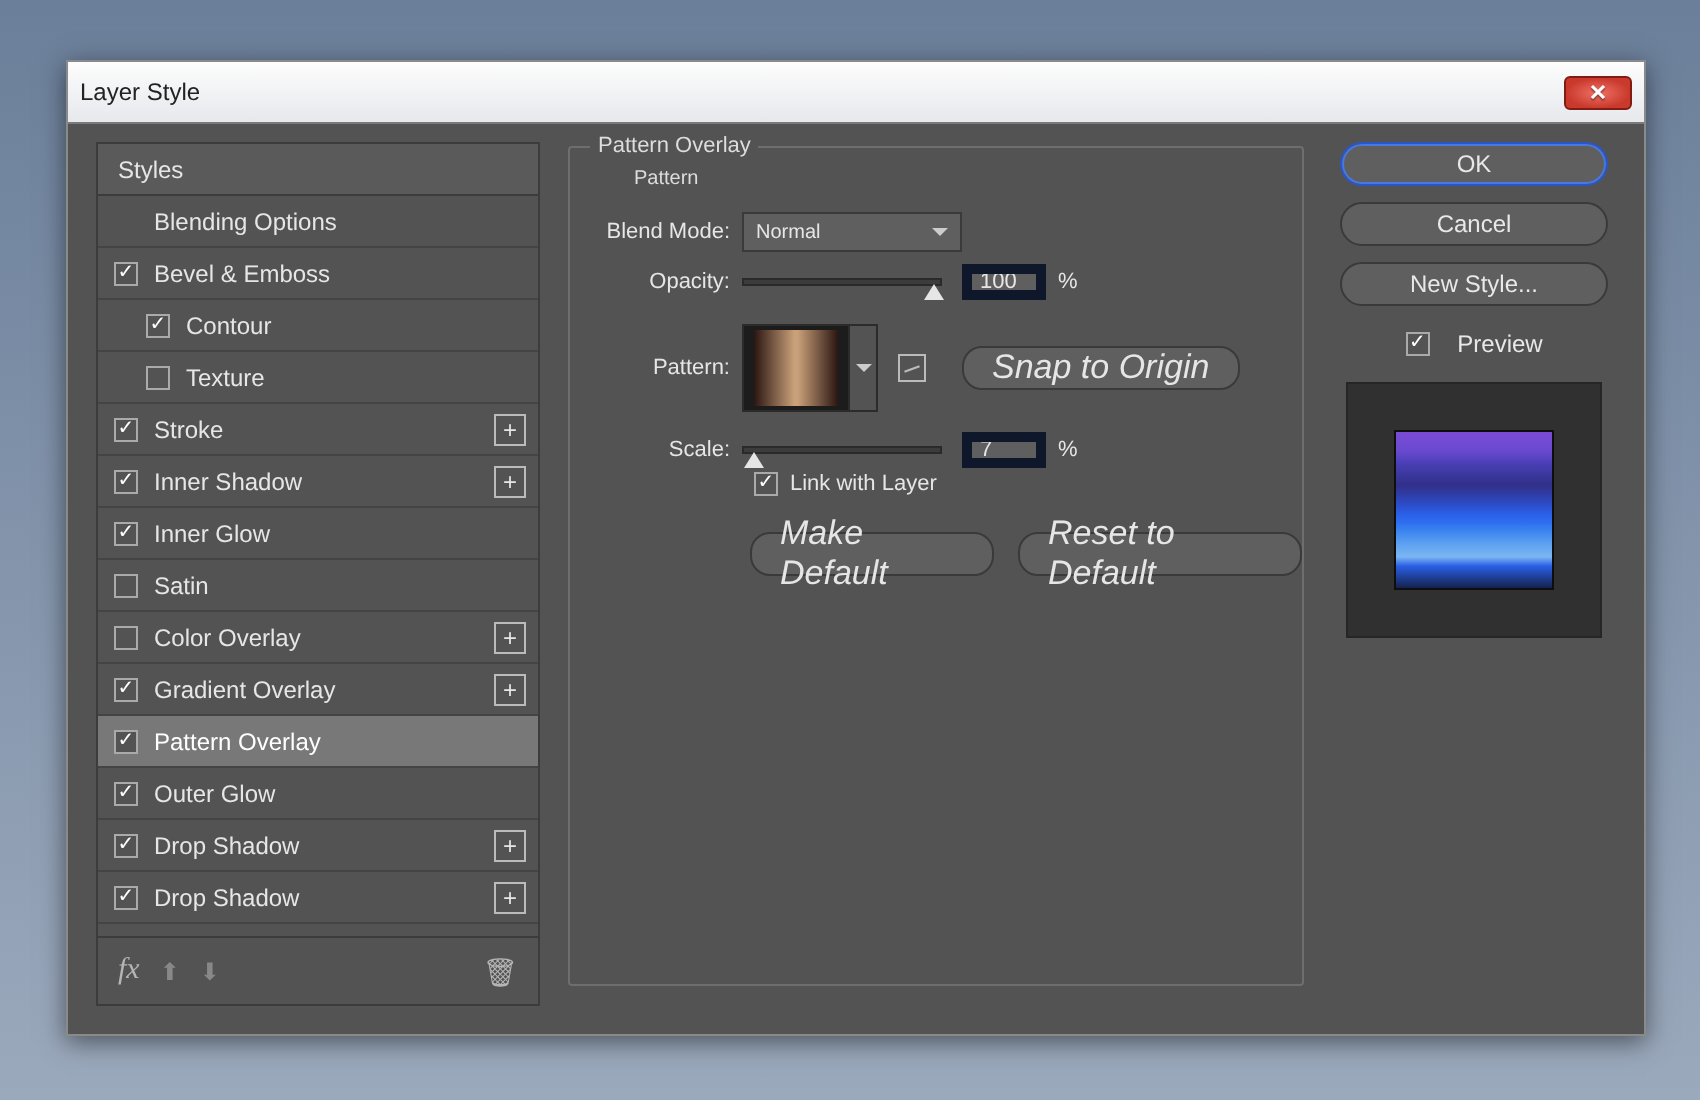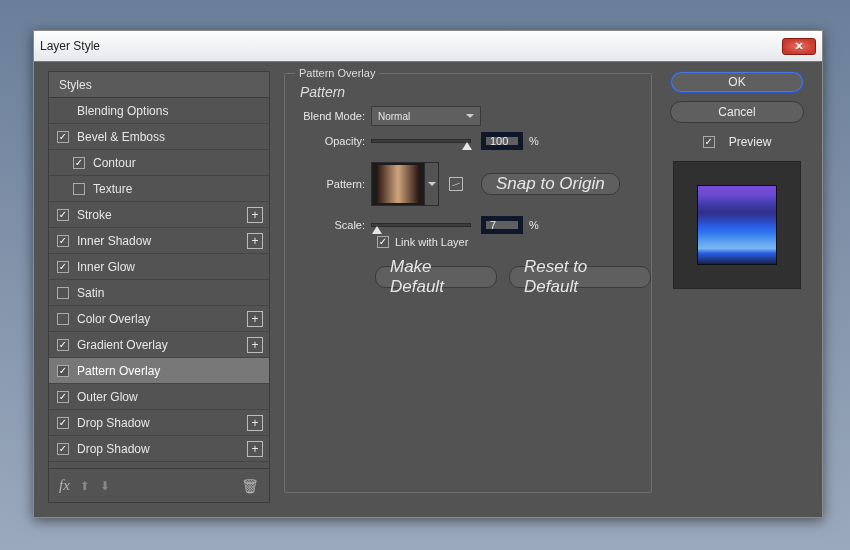--- a/index.html
+++ b/index.html
@@ -40,21 +40,21 @@
 .fx{ font-style:italic; font-family:"Times New Roman",serif; font-size:15px;}
 .arrow{ font-size:12px; color:#888; cursor:pointer;}
 .trash{ margin-left:auto; font-size:14px; cursor:pointer;}
 
 
 .settings-panel{ flex:1; position:relative;}
 .fieldset{ position:absolute; left:0; top:2px; right:0; height:420px;
   border:1px solid #6e6e6e; border-radius:2px;}
 .legend{ position:absolute; left:10px; top:-7px; background:#535353; padding:0 4px;
   font-size:11px; color:#ddd;}
-.sublegend{ position:absolute; left:15px; top:10px; font-size:14px; color:#ddd;font-style:italic;}
+.sublegend{ position:absolute; left:32px; top:10px; font-size:10px; color:#ddd;}
 .ctrl-row{ position:absolute; display:flex; align-items:center; font-size:11px; color:#e6e6e6;}
 .lbl{ width:72px; text-align:right; padding-right:6px;}
 .select{ background:#5f5f5f; border:1px solid #3a3a3a; color:#e6e6e6;
   height:20px; font-size:10px; padding:0 18px 0 6px; position:relative; min-width:110px;
   display:inline-flex; align-items:center;}
 .select::after{ content:""; position:absolute; right:6px; top:7px;
   border:4px solid transparent; border-top-color:#ccc;}
 .slider{ display:inline-block; height:4px; background:#3c3c3c; position:relative; border:1px solid #2a2a2a;}
 .thumb{ position:absolute; top:-3px; width:0; height:0;
   border:5px solid transparent; border-bottom:8px solid #e6e6e6;}
@@ -245,20 +245,23 @@
       </div>
     </div>
 
     <div class="right-panel">
       <div class="rbtn primary">
         <span>OK</span>
       </div>
       <div class="rbtn">
         <span>Cancel</span>
       </div>
+      <div class="rbtn">
+        <span>New Style...</span>
+      </div>
       <div class="preview-row">
         <span class="sp-check on"></span>
         <span>Preview</span>
       </div>
       <div class="preview-box">
         <div class="pv-swatch"></div>
       </div>
     </div>
   </div>
 </div>

